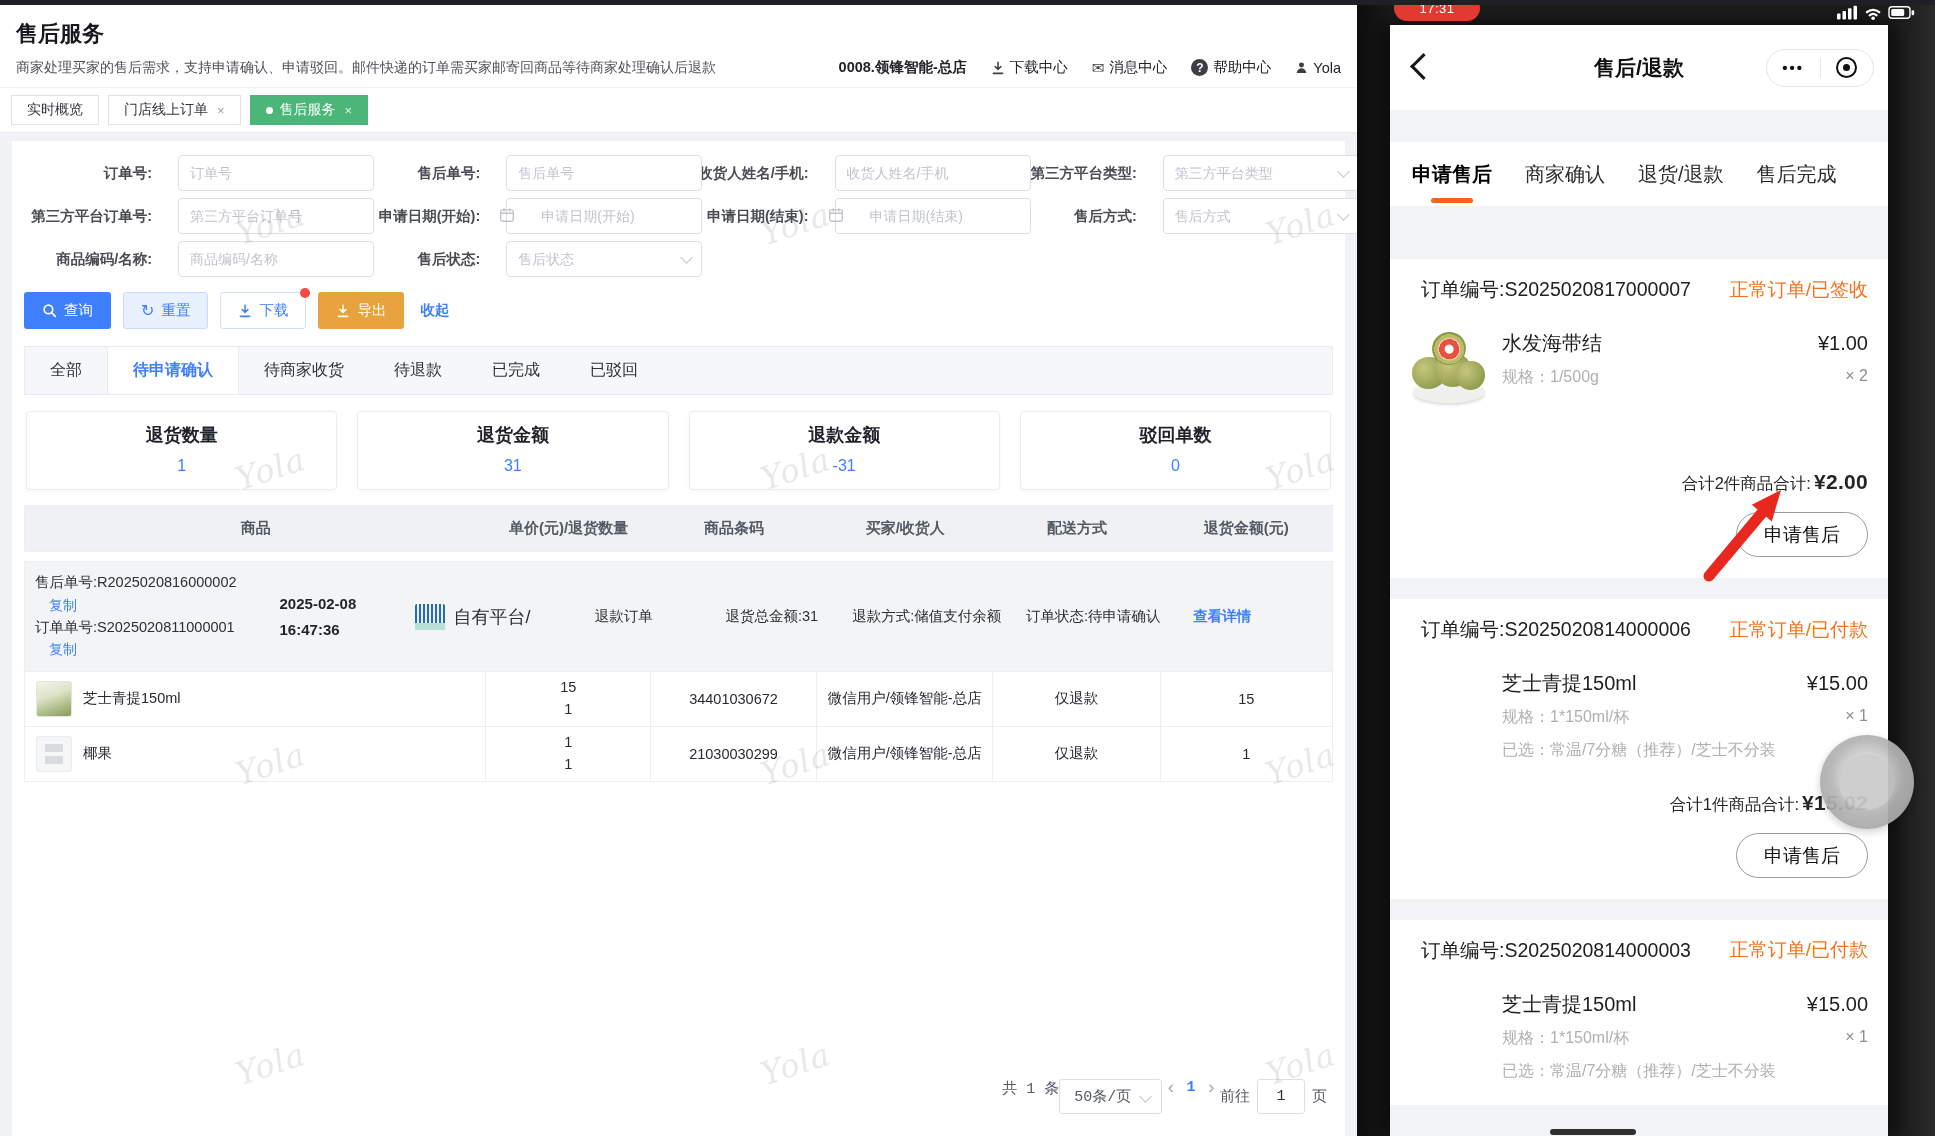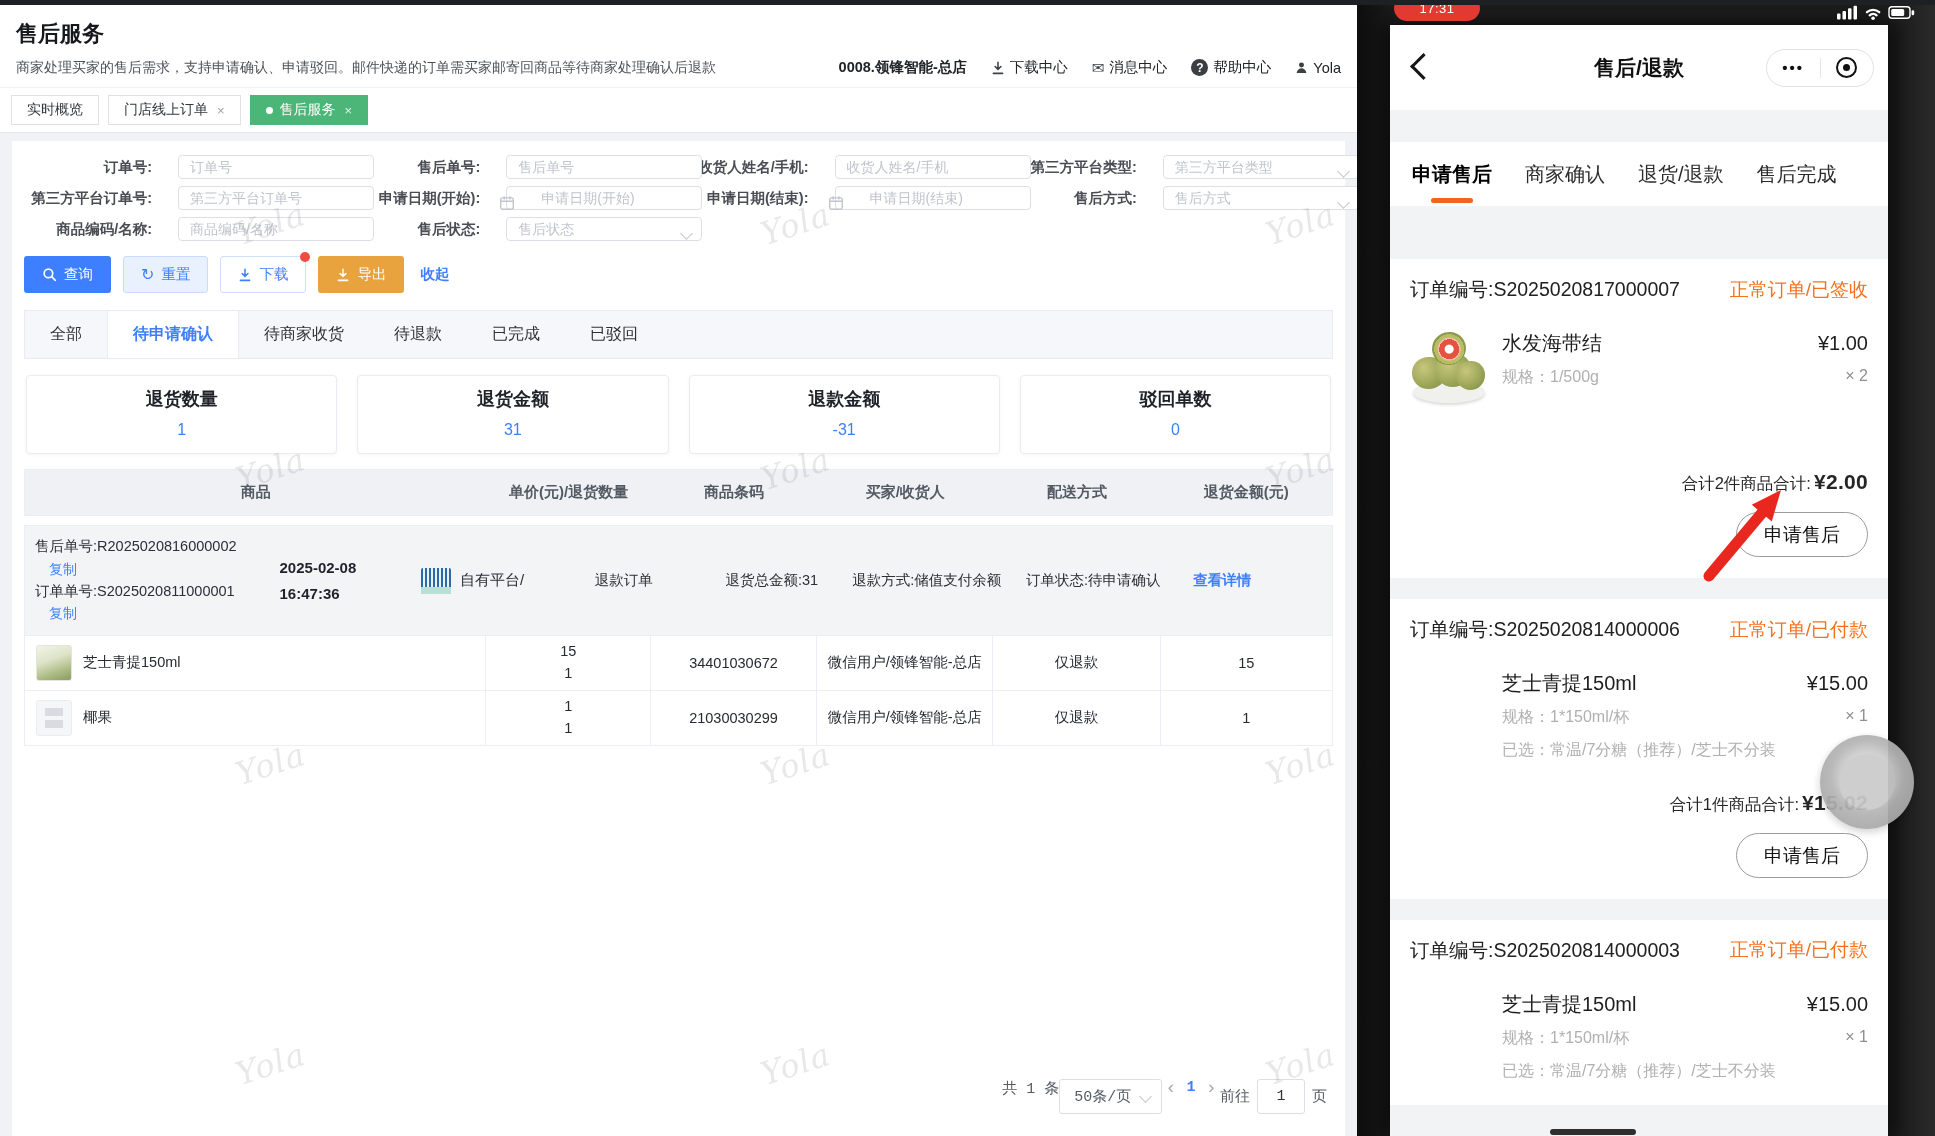--- a/index.html
+++ b/index.html
@@ -24,21 +24,21 @@
   .wtab .x{color:#9aa0a6;font-size:13px;margin-left:2px;}
   .wtab.active{background:#4cb578;border-color:#4cb578;color:#fff;}
   .wtab.active .x{color:#e2f5ea;}
   .adot{width:7px;height:7px;border-radius:50%;background:#fff;}
 
   .card{background:#fff;margin:8px 12px 0;flex:1;display:flex;flex-direction:column;padding:14px 12px 16px;min-height:0;position:relative;}
 
   .fgrid{display:grid;grid-template-columns:repeat(4,1fr);row-gap:7px;column-gap:4px;}
   .ffield{display:flex;align-items:center;min-width:0;}
   .flabel{flex:0 0 128px;text-align:right;padding-right:9px;font-size:14.5px;color:#4a4e54;font-weight:600;white-space:nowrap;}
-  .fctl{position:relative;flex:0 0 196px;height:24px;padding-left:17px;}
+  .fctl{position:relative;flex:0 0 196px;height:36px;padding-left:17px;}
   .fin{width:100%;height:100%;box-sizing:border-box;border:1px solid #dcdfe6;border-radius:4px;padding:0 11px;font-size:14px;color:#333;outline:none;background:#fff;font-family:inherit;}
   .fin::placeholder{color:#c0c4cc;}
   .fctl.date .fin{padding-left:34px;}
   .calico{position:absolute;left:10px;top:9px;pointer-events:none;}
   .chev{position:absolute;right:11px;top:12px;width:8px;height:8px;border-right:1.6px solid #c0c4cc;border-bottom:1.6px solid #c0c4cc;transform:rotate(45deg);pointer-events:none;}
 
   .btnrow{display:flex;align-items:center;gap:12px;margin-top:15px;}
   .btn{display:inline-flex;align-items:center;gap:7px;font-size:14.5px;border-radius:3px;padding:0 17px;height:37px;border:1px solid transparent;cursor:pointer;font-family:inherit;}
   .btn-primary{background:#3d7fff;color:#fff;}
   .btn-reset{background:#e9f1ff;border-color:#c9dcff;color:#3d7fff;}
@@ -58,21 +58,21 @@
   .stat .vl{font-size:16px;color:#3d7fff;margin-top:10px;}
 
   .thead{display:flex;background:#eff1f4;border:1px solid #ebeef5;box-sizing:border-box;}
   .th{font-size:15px;color:#545a64;font-weight:600;padding:13px 0;text-align:center;}
   .c1{width:35.3%;}.c2{width:12.6%;}.c3{width:12.7%;}.c4{width:13.5%;}.c5{width:12.8%;}.c6{flex:1;}
   .ogroup{border:1px solid #ebeef5;margin-top:9px;background:#fff;}
   .tgroup{background:#f3f4f6;display:flex;align-items:center;padding:10px 10px;box-sizing:border-box;}
   .grp-left{width:19%;font-size:14.5px;color:#2b2f36;line-height:1.5;}
   .copy{color:#3d7fff;font-size:14px;margin-left:14px;cursor:pointer;display:inline-block;line-height:1.6;}
   .grp-dt{width:8.5%;font-weight:700;font-size:15px;color:#1f2329;line-height:1.7;}
-  .grp-plat{width:13%;display:flex;align-items:center;justify-content:center;gap:9px;font-size:15px;color:#2b2f36;}
+  .grp-plat{width:13%;display:flex;align-items:center;justify-content:center;gap:9px;font-size:18px;color:#2b2f36;}
   .bcode{width:30px;height:26px;border-radius:2px;position:relative;flex-shrink:0;
          background:repeating-linear-gradient(90deg,#2b6aa8 0 2px,#e9f1f9 2px 4px);}
   .bcode::after{content:"";position:absolute;left:0;right:0;bottom:0;height:7px;background:#b9e0d4;}
   .grp-type{width:10.5%;text-align:center;font-size:14.5px;color:#2b2f36;}
   .grp-total{width:12.5%;font-size:14.5px;color:#2b2f36;text-align:center;}
   .grp-method{width:13.5%;font-size:14.5px;color:#2b2f36;line-height:1.5;padding-right:20px;box-sizing:border-box;}
   .grp-status{width:13%;font-size:14.5px;color:#2b2f36;}
   .grp-detail{flex:1;color:#3d7fff;font-size:14.5px;font-weight:600;cursor:pointer;}
   .trow{display:flex;align-items:stretch;border-top:1px solid #ebeef5;background:#fff;}
   .td{display:flex;align-items:center;justify-content:center;font-size:14.5px;color:#272b31;padding:7px 4px;min-height:50px;box-sizing:border-box;border-right:1px solid #ebeef5;}
@@ -109,21 +109,21 @@
   .cap-target{flex:1;display:flex;align-items:center;justify-content:center;cursor:pointer;}
   .ring{width:17px;height:17px;border:2.5px solid #111;border-radius:50%;display:flex;align-items:center;justify-content:center;}
   .ring::after{content:"";width:7px;height:7px;background:#111;border-radius:50%;}
   .mtabs{background:#fff;display:flex;gap:33px;padding:0 22px;height:64px;align-items:center;flex-shrink:0;}
   .mtab{font-size:20px;color:#2c2c2c;position:relative;cursor:pointer;}
   .mtab.active{font-weight:700;color:#000;}
   .mtab.active::after{content:"";position:absolute;left:50%;transform:translateX(-50%);bottom:-15px;width:42px;height:5px;border-radius:2.5px;background:#f4641e;}
   .mbody{flex:1;overflow:hidden;background:#f2f3f5;padding-top:21px;}
   .mcard{background:#fff;margin-bottom:21px;padding:17px 20px 21px;}
   .mhead{display:flex;justify-content:space-between;align-items:center;}
-  .morder{font-size:19.5px;color:#212121;}
+  .morder{font-size:19.5px;color:#212121;margin-left:11px;}
   .mstatus{font-size:19px;color:#f7711c;}
   .mitem{display:flex;margin-top:27px;}
   .mthumb{width:78px;height:78px;border-radius:6px;margin-right:14px;flex-shrink:0;position:relative;background:#fff;}
   .plate{position:absolute;left:3px;right:3px;bottom:5px;height:22px;background:#f0f0ec;border-radius:50%;box-shadow:0 2px 3px rgba(0,0,0,.14);}
   .k{position:absolute;background:radial-gradient(circle at 35% 35%,#c6c77e,#9aa355 60%,#7c8a41);border-radius:50% 48% 52% 50%;}
   .k1{left:2px;top:27px;width:34px;height:32px;}
   .k2{left:25px;top:23px;width:36px;height:34px;}
   .k3{left:46px;top:31px;width:29px;height:29px;}
   .kcut{position:absolute;left:22px;top:2px;width:34px;height:33px;border-radius:50%;transform:rotate(-15deg);
         background:radial-gradient(circle at 50% 52%,#fff 0 4px,#e5533f 5px 10px,#f2bcae 10px 11px,#b7bd63 12px 15px,#8d9a4b 15px 17px);}

